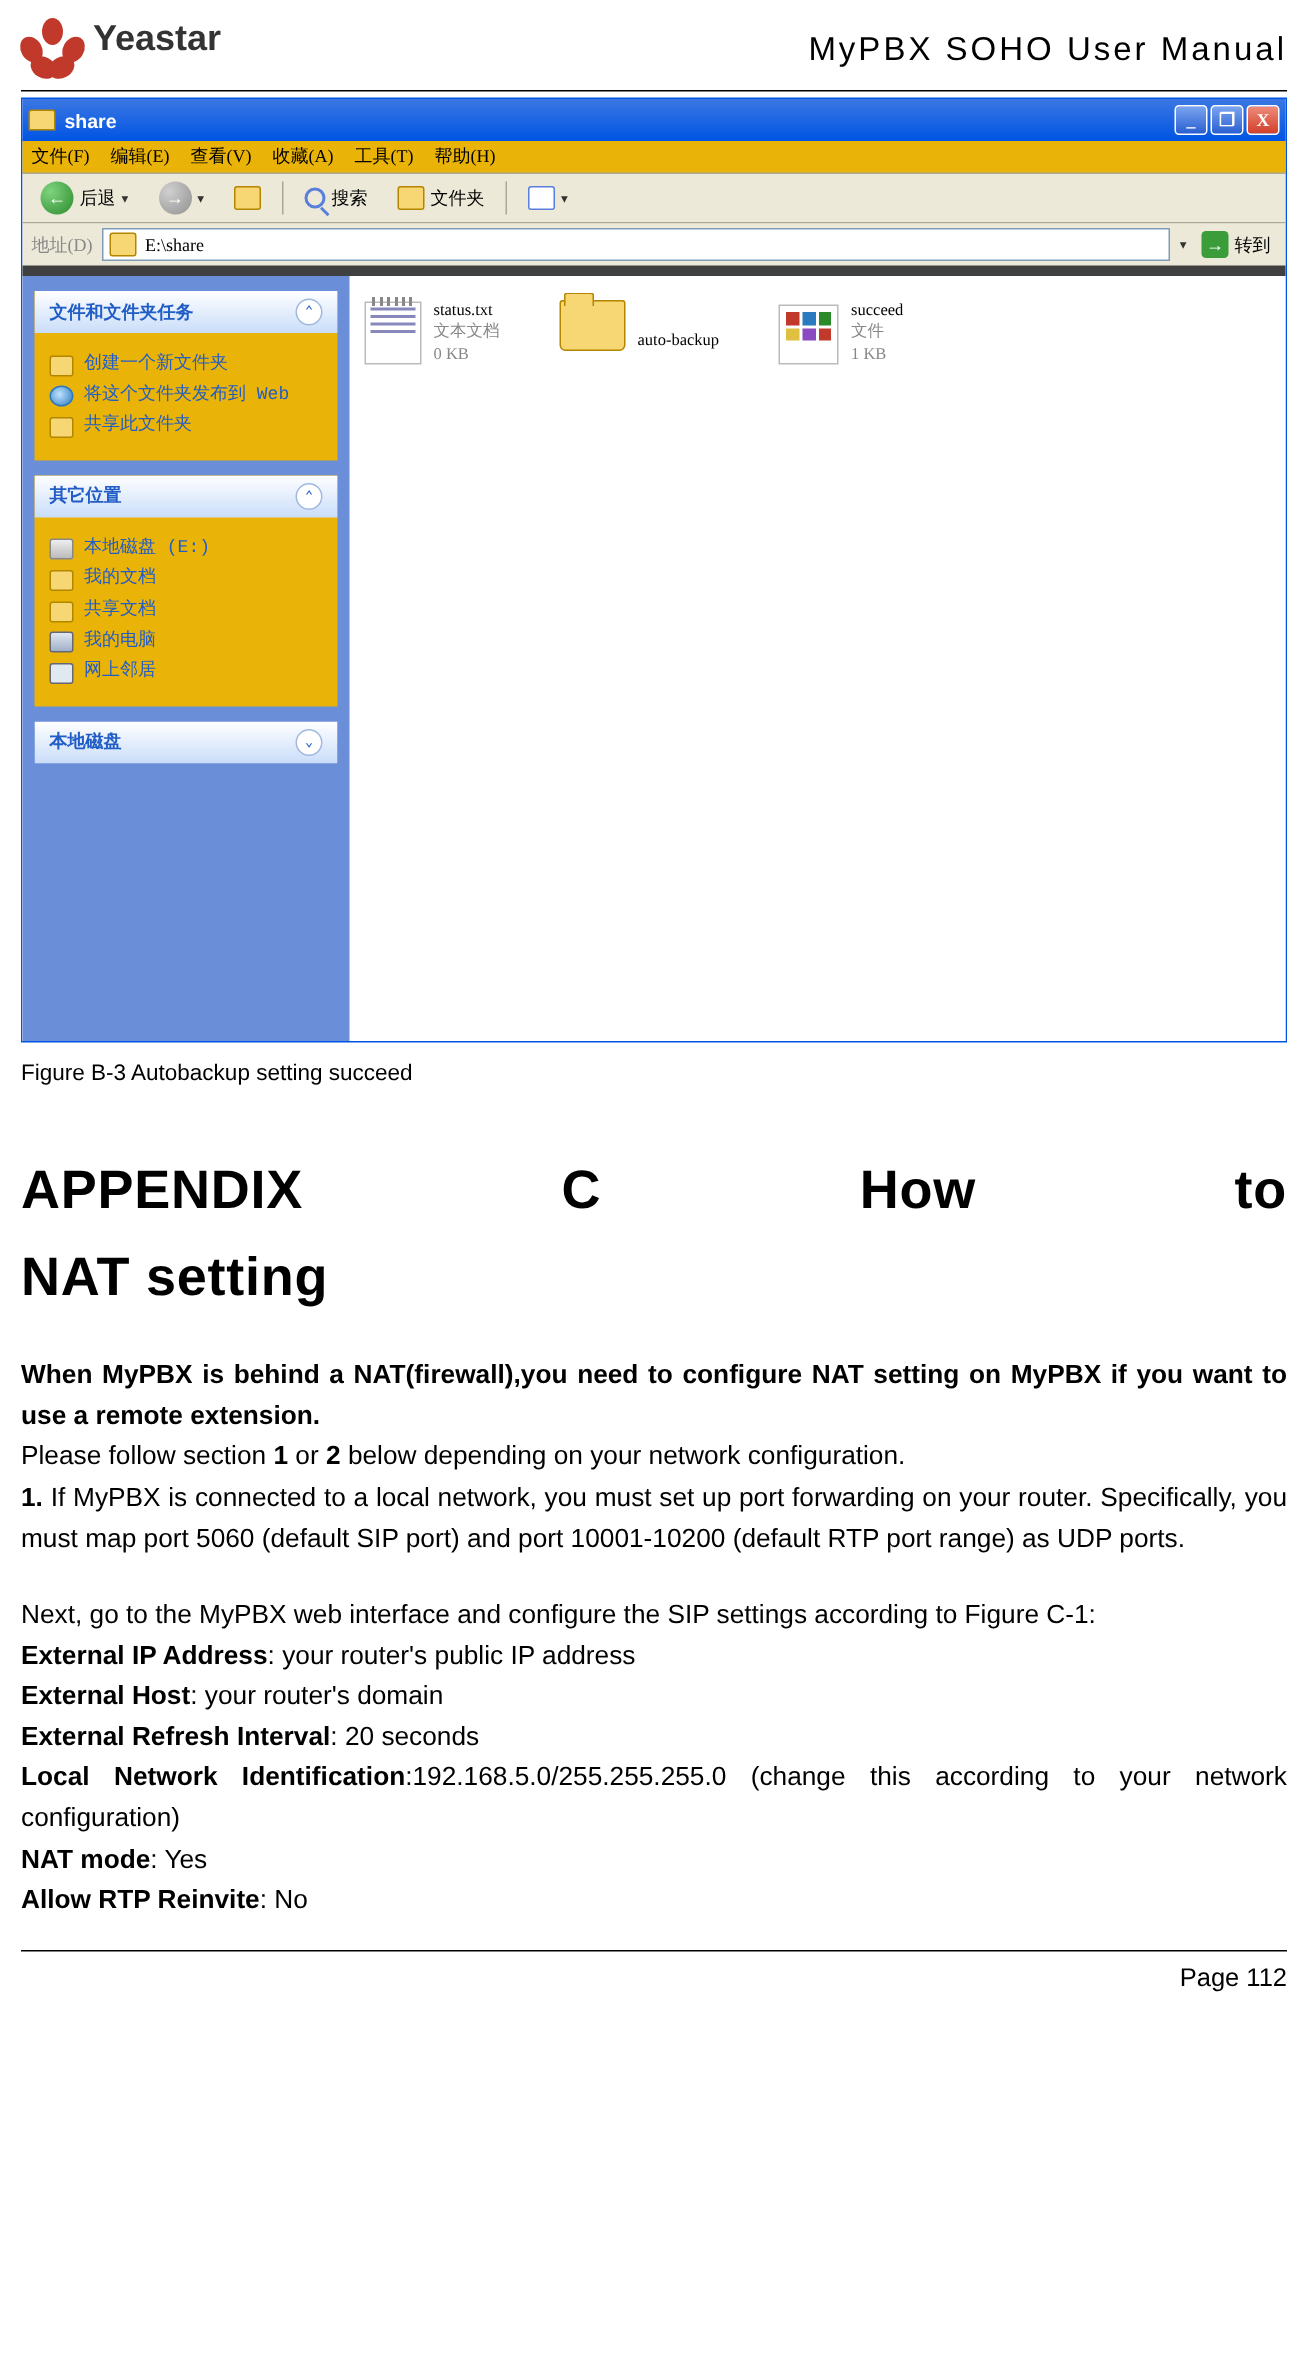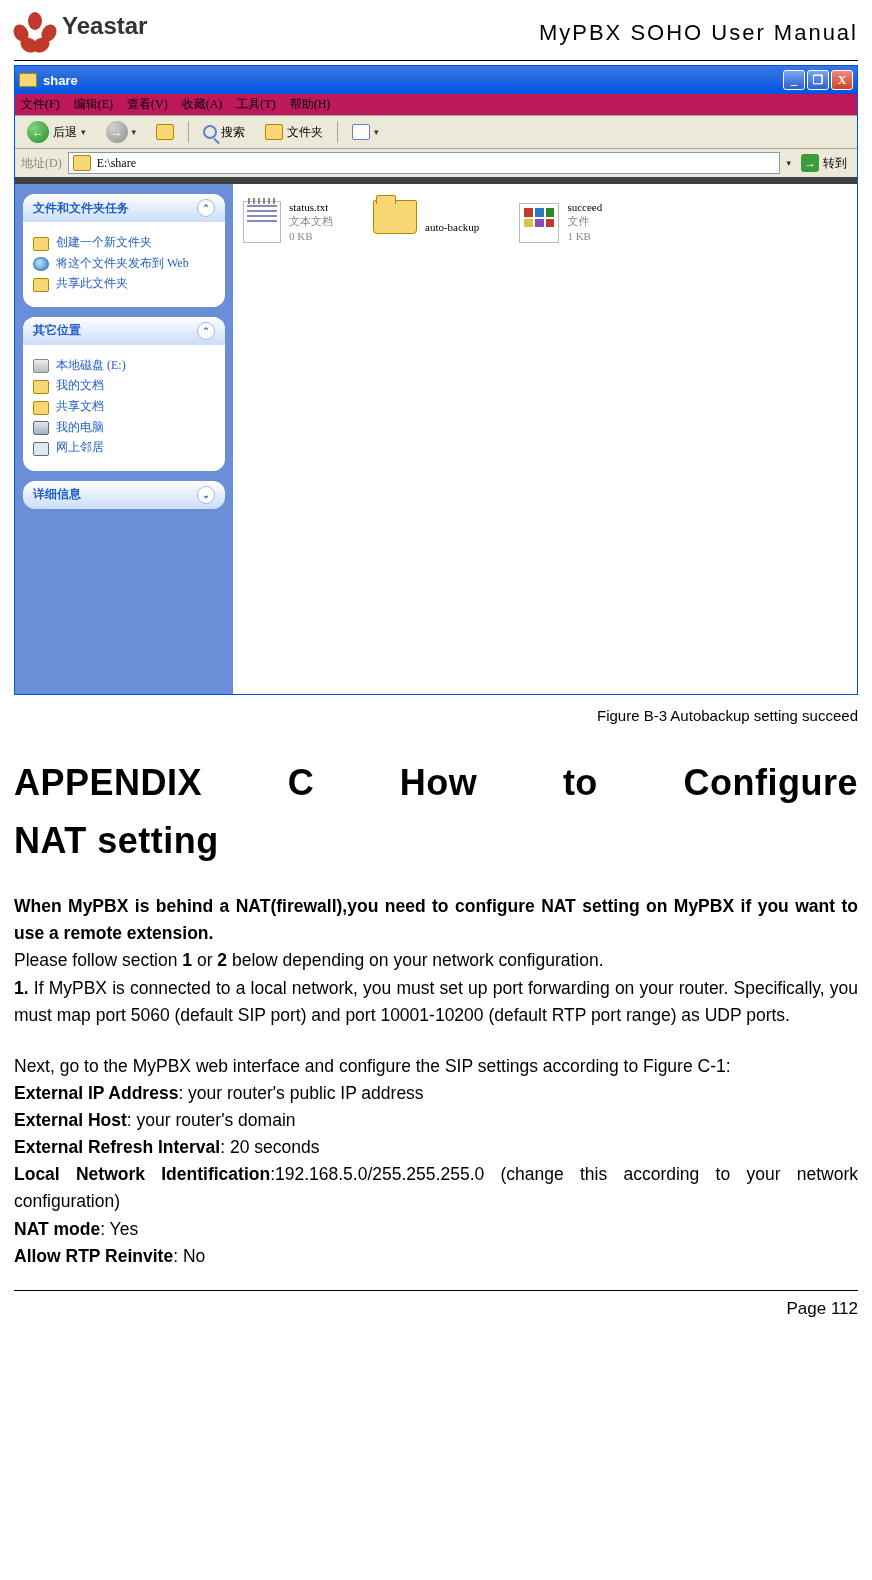--- a/index.html
+++ b/index.html
@@ -22,21 +22,21 @@
   .xp-window { border: 1px solid #0054e3; background: #fff; }
   .titlebar { height: 28px; background: linear-gradient(#3b77e3,#0054e3); display: flex; align-items: center; padding: 0 4px; color: #fff; }
   .titlebar .folder-ico { width: 18px; height: 14px; background: #f7d774; border: 1px solid #b38600; border-radius: 2px 2px 0 0; margin-right: 6px; }
   .titlebar-title { font-family: Tahoma, sans-serif; font-size: 13px; font-weight: bold; flex: 1; }
   .win-btns { display: flex; gap: 2px; }
   .win-btn { width: 22px; height: 20px; border: 1px solid #fff; border-radius: 3px; font-family: Tahoma; font-size: 12px; font-weight: bold; color: #fff; display: flex; align-items: center; justify-content: center; }
   .wb-min { background: linear-gradient(#7aa5f0,#2a5fd0); }
   .wb-max { background: linear-gradient(#7aa5f0,#2a5fd0); }
   .wb-close { background: linear-gradient(#f08a7a,#d0402a); }
 
-  .menubar { background: #be185d; border-bottom: 1px solid #aca899; padding: 2px 6px; font-family: "SimSun", Tahoma; font-size: 12px; display: flex; gap: 14px; }
+  .menubar { background: #eab308; border-bottom: 1px solid #aca899; padding: 2px 6px; font-family: "SimSun", Tahoma; font-size: 12px; display: flex; gap: 14px; }
 
   .toolbar { background: #ece9d8; border-bottom: 1px solid #aca899; padding: 3px 6px; display: flex; align-items: center; gap: 8px; font-family: "SimSun", Tahoma; font-size: 12px; }
   .tb-btn { display: flex; align-items: center; gap: 4px; padding: 2px 6px; border-radius: 3px; }
   .circle-ico { width: 22px; height: 22px; border-radius: 50%; display: inline-flex; align-items: center; justify-content: center; color: #fff; font-size: 12px; }
   .back-ico { background: radial-gradient(circle at 30% 30%, #7fd47f, #2a8a2a); }
   .fwd-ico { background: radial-gradient(circle at 30% 30%, #d0d0d0, #909090); }
   .sep { width: 1px; height: 22px; background: #aca899; }
   .sm-ico { width: 18px; height: 16px; background: #f7d774; border: 1px solid #b38600; border-radius: 2px; position: relative; }
   .mag-ico { width: 14px; height: 14px; border: 2px solid #5a7edc; border-radius: 50%; position: relative; }
   .mag-ico::after { content:''; position:absolute; right:-5px; bottom:-5px; width:7px; height:2px; background:#5a7edc; transform: rotate(45deg); }
@@ -44,21 +44,21 @@
 
   .addrbar { background: #ece9d8; border-bottom: 7px solid #404040; padding: 3px 6px; display: flex; align-items: center; gap: 6px; font-family: "SimSun", Tahoma; font-size: 12px; }
   .addr-label { color: #888; }
   .addr-box { flex: 1; display: flex; align-items: center; gap: 6px; background: #fff; border: 1px solid #7f9db9; padding: 2px 4px; }
   .addr-path { font-family: "SimSun", Tahoma; font-size: 12px; }
   .go-btn { display: flex; align-items: center; gap: 4px; background: #ece9d8; padding: 2px 4px; }
   .go-arrow { width: 18px; height: 18px; background: #3a9d3a; color: #fff; display: inline-flex; align-items: center; justify-content: center; border-radius: 3px; font-size: 12px; }
 
   .explorer-body { display: flex; height: 510px; background: #fff; }
   .sidebar-col { width: 218px; background: #6a8fd8; padding: 10px 8px; display: flex; flex-direction: column; gap: 10px; }
-  .side-panel { background: #ffffff; border-radius: 12px; overflow: hidden; font-family: Liberation Serif, serif; font-size: 12px; }
+  .side-panel { background: #eab308; border-radius: 0; overflow: hidden; font-family: Liberation Mono, monospace; font-size: 12px; }
   .side-head { background: linear-gradient(#fff,#c9ddf9); padding: 5px 10px; display: flex; justify-content: space-between; align-items: center; color: #215dc6; font-weight: bold; }
   .side-collapse { width: 18px; height: 18px; border: 1px solid #a0b8e0; border-radius: 50%; background: #fff; display: inline-flex; align-items: center; justify-content: center; font-size: 9px; color: #215dc6; }
   .side-body { padding: 8px 10px 10px 10px; }
   .side-item { display: flex; align-items: flex-end; gap: 7px; color: #215dc6; margin: 5px 0; line-height: 1.3; }
   .ic { width: 16px; height: 14px; border: 1px solid #999; border-radius: 2px; flex-shrink: 0; }
   .ic-folder { background: #f7d774; border-color: #b38600; }
   .ic-globe { background: radial-gradient(circle at 40% 40%, #bfe3ff, #2a7ac0); border-radius: 50%; border: 1px solid #2a7ac0; }
   .ic-share { background: #f7d774; border-color: #b38600; position: relative; }
   .ic-disk { background: linear-gradient(#eee,#bbb); border-color: #888; }
   .ic-docs { background: #f7d774; border-color: #b38600; }
@@ -73,21 +73,21 @@
   .folder-big { width: 44px; height: 34px; background: #f7d774; border: 1px solid #b38600; border-radius: 2px 2px 4px 4px; position: relative; }
   .folder-big::before { content:''; position:absolute; top:-6px; left:2px; width:18px; height:8px; background:#f7d774; border:1px solid #b38600; border-bottom:none; border-radius:2px 2px 0 0; }
   .thumb-ico { width: 40px; height: 40px; background:#fff; border:1px solid #bbb; display:grid; grid-template-columns:1fr 1fr 1fr; grid-template-rows:1fr 1fr 1fr; gap:2px; padding:4px; }
   .thumb-ico span { background:#c0392b; }
   .thumb-ico span:nth-child(2){background:#2a7ac0;} .thumb-ico span:nth-child(3){background:#2a8a2a;}
   .thumb-ico span:nth-child(4){background:#e0c040;} .thumb-ico span:nth-child(5){background:#8a4ac0;}
   .file-meta { line-height: 1.3; }
   .file-name { color: #000; }
   .file-sub { color: #888; }
 
-  .caption { text-align: right; font-family: Verdana, sans-serif; font-size: 15px; margin: 12px 0 30px 0; }
+  .caption { text-align: left; font-family: Verdana, sans-serif; font-size: 15px; margin: 12px 0 40px 0; }
 
   .appendix-h { font-family: Verdana, sans-serif; font-weight: bold; font-size: 36px; line-height: 1.6; text-align: justify; margin: 30px 0 24px 0; letter-spacing: 0.5px; }
   .line1 { display:flex; justify-content:space-between; }
   .line1 span { white-space:nowrap; }
 
   .body-text { font-family: Verdana, sans-serif; font-size: 17.5px; line-height: 1.55; text-align: justify; }
   .body-text p { margin: 0; }
   .body-text .gap { height: 24px; }
   .bold { font-weight: bold; }
 
@@ -222,21 +222,21 @@
               </div>
             <div class="side-item">
                 <span class="ic ic-net"></span>
                 <span>网上邻居</span>
               </div>
           </div>
         </div>
 
         <div class="side-panel">
           <div class="side-head">
-            <span>详细信息</span>
+            <span>本地磁盘</span>
             <span class="side-collapse">⌄</span>
           </div>
         </div>
       </div>
 
       <div class="files-area">
         <div class="file-item">
           <div class="file-icon notepad-ico">
               <div class="notepad-spiral"></div>
             </div>
@@ -272,21 +272,20 @@
   </div>
 
   <div class="caption">Figure B-3 Autobackup setting succeed</div>
 
   <div class="appendix-h">
     <div class="line1">
       <span>APPENDIX</span>
       <span>C</span>
       <span>How</span>
       <span>to</span>
-      <span>Configure</span>
     </div>
     <div>NAT setting</div>
   </div>
 
   <div class="body-text">
     <p><span class="bold">When MyPBX is behind a NAT(firewall),you need to configure NAT setting on MyPBX if you want to use a remote extension.</span></p>
     <p><span>Please follow section </span><span class="bold">1</span><span> or </span><span class="bold">2</span><span> below depending on your network configuration.</span></p>
     <p><span class="bold">1.</span><span> If MyPBX is connected to a local network, you must set up port forwarding on your router. Specifically, you must map port 5060 (default SIP port) and port 10001-10200 (default RTP port range) as UDP ports.</span></p>
     <div class="gap"></div>
     <p>Next, go to the MyPBX web interface and configure the SIP settings according to Figure C-1:</p>

